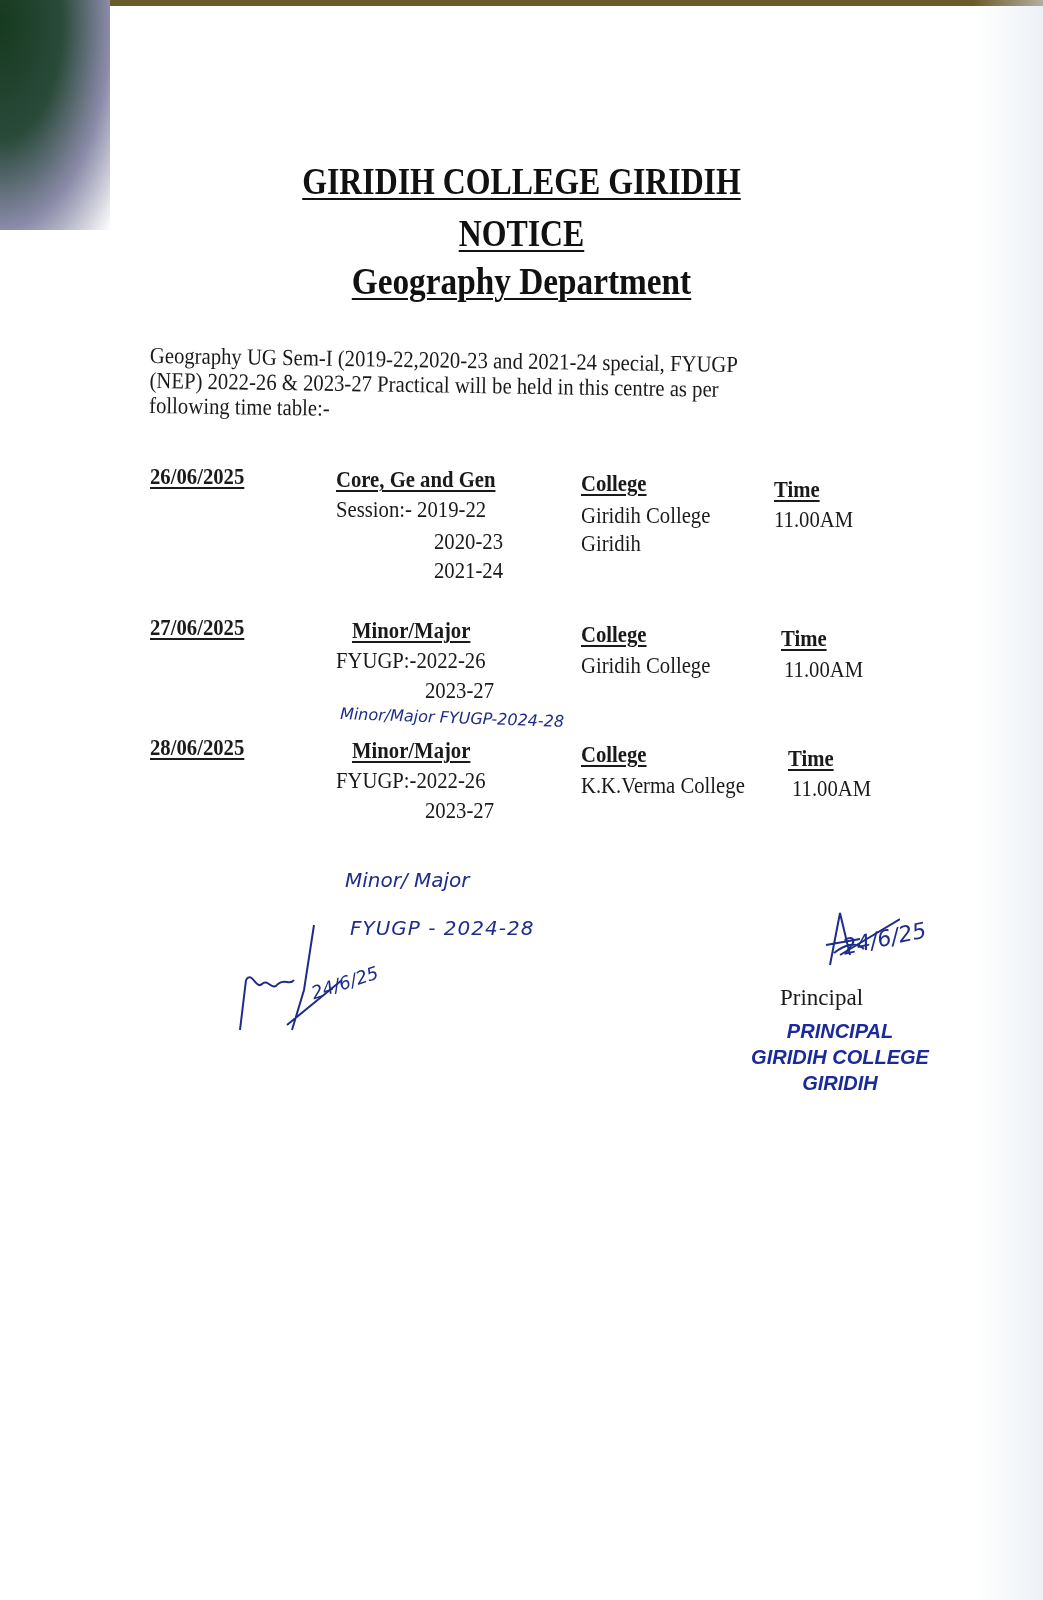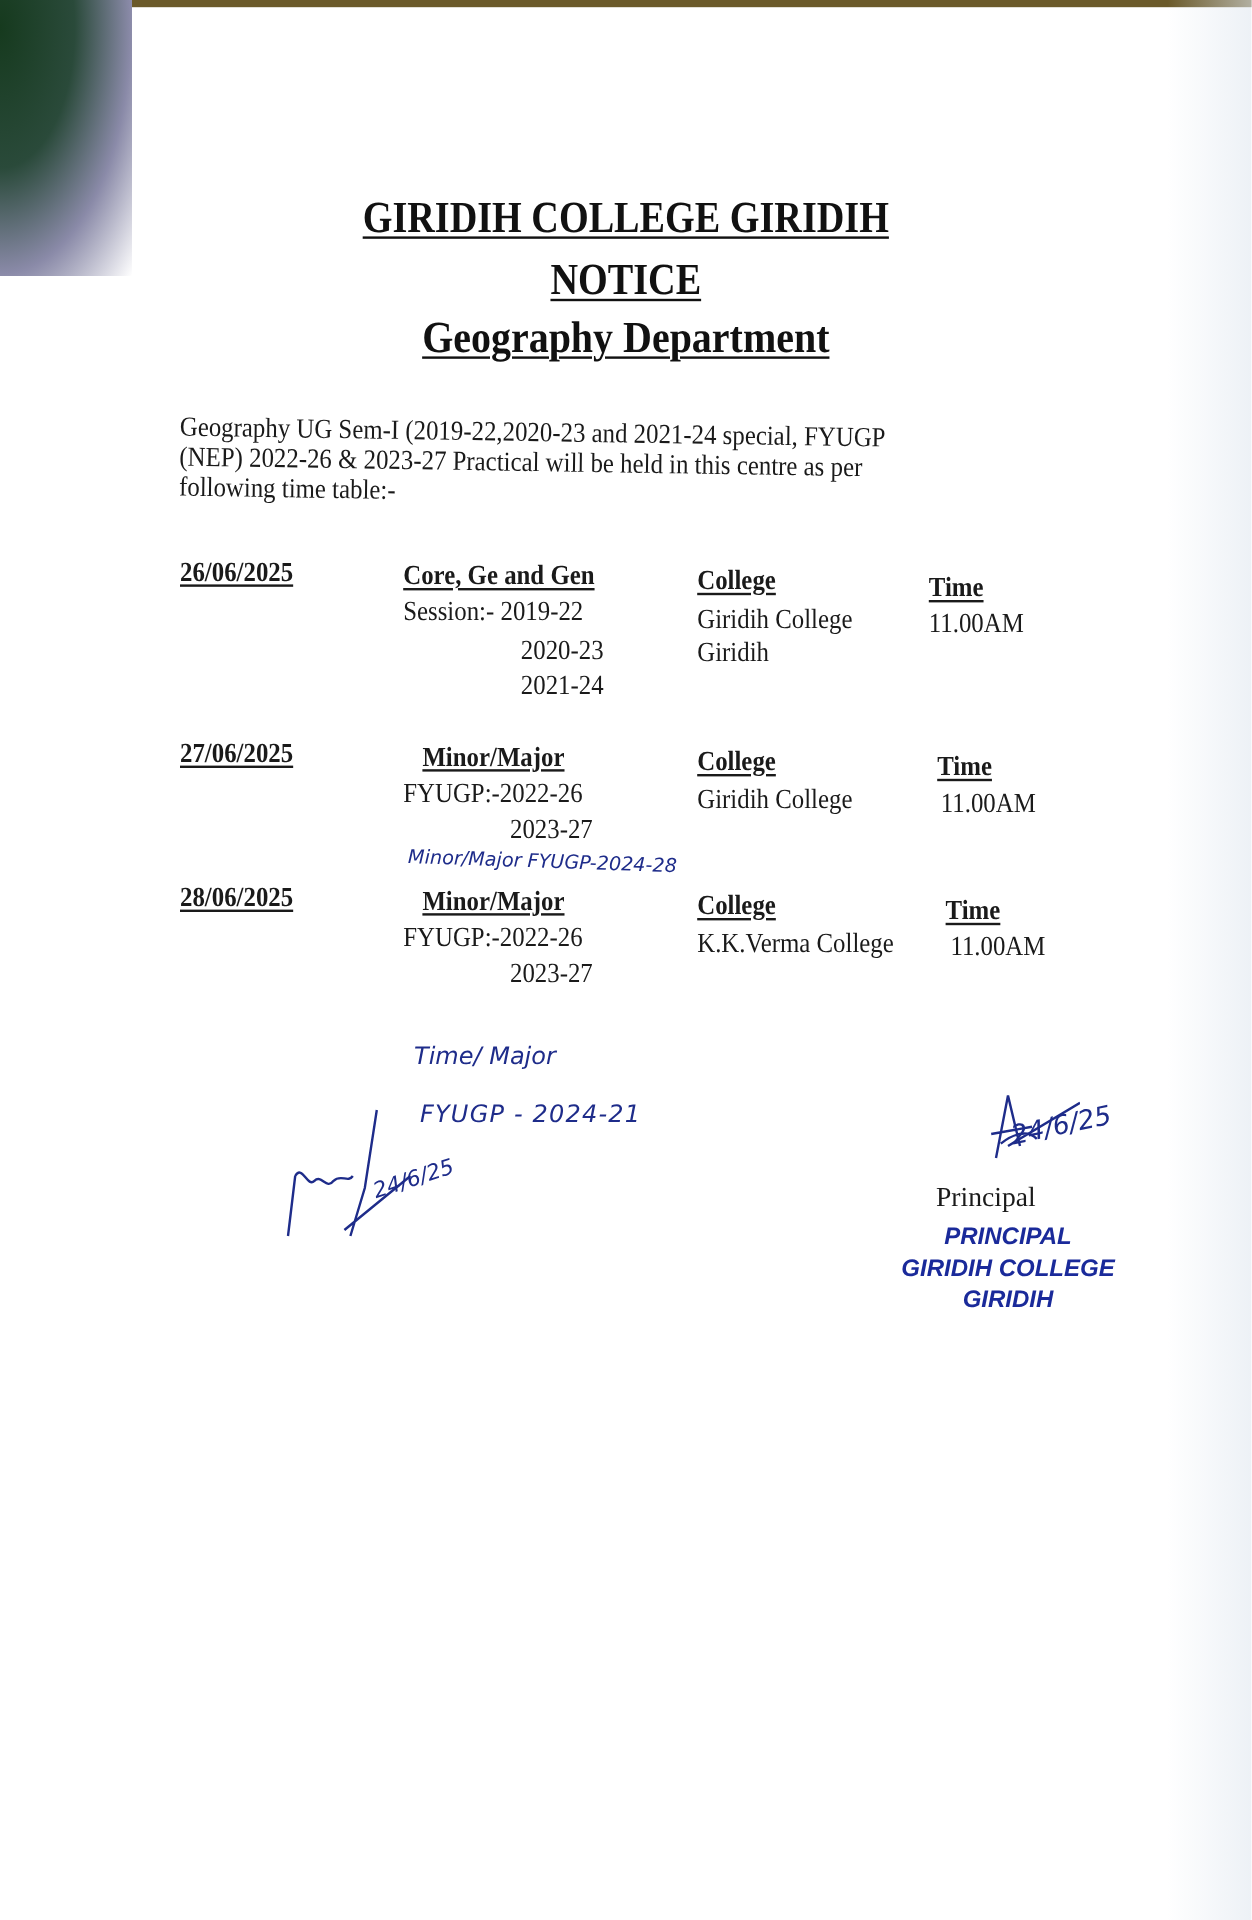--- a/index.html
+++ b/index.html
@@ -74,22 +74,22 @@
 
   <div class="cell u" style="left:150px; top:734px;">28/06/2025</div>
   <div class="cell u" style="left:352px; top:737px;">Minor/Major</div>
   <div class="cell" style="left:336px; top:767px;">FYUGP:-2022-26</div>
   <div class="cell" style="left:425px; top:797px;">2023-27</div>
   <div class="cell u" style="left:581px; top:741px;">College</div>
   <div class="cell" style="left:581px; top:772px;">K.K.Verma  College</div>
   <div class="cell u" style="left:788px; top:745px;">Time</div>
   <div class="cell" style="left:792px; top:775px;">11.00AM</div>
 
-  <div class="hand" style="left:345px; top:868px; font-size:20px;">Time/ Major</div>
-  <div class="hand" style="left:350px; top:916px; font-size:20px; letter-spacing:1px;">FYUGP - 2024-21</div>
+  <div class="hand" style="left:345px; top:868px; font-size:20px;">Minor/ Major</div>
+  <div class="hand" style="left:350px; top:916px; font-size:20px; letter-spacing:1px;">FYUGP - 2024-28</div>
 
   <svg style="position:absolute; left:232px; top:920px;" width="190" height="120">
     <path d="M8,110 L14,60 M14,60 C20,50 24,70 30,64 C36,58 40,72 46,64 C52,58 58,66 62,60 M82,5 L72,70 L60,110 M55,105 L110,60" stroke="#1e2c8a" stroke-width="2" fill="none"></path>
   </svg>
   <div class="sig" style="left:310px; top:972px; font-size:18px; transform: rotate(-18deg);">24/6/25</div>
 
   <svg style="position:absolute; left:820px; top:905px;" width="80" height="70">
     <path d="M10,60 L20,8 L30,50 M6,40 L40,34 M14,48 C24,40 36,36 44,44 M20,50 L80,14" stroke="#1e2c8a" stroke-width="2" fill="none"></path>
   </svg>
   <div class="sig" style="left:842px; top:926px; font-size:22px; transform: rotate(-12deg);">24/6/25</div>

